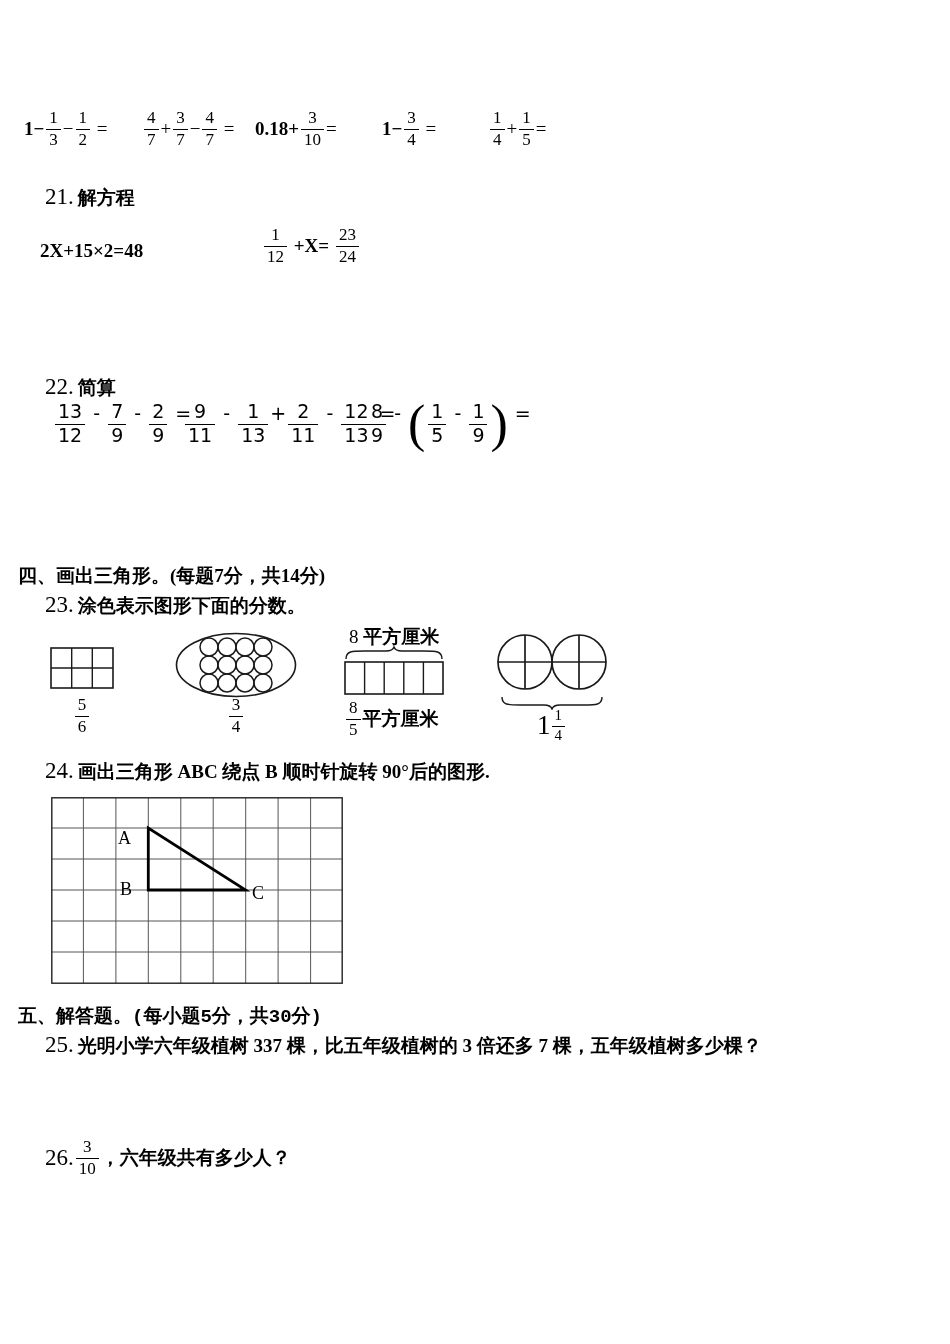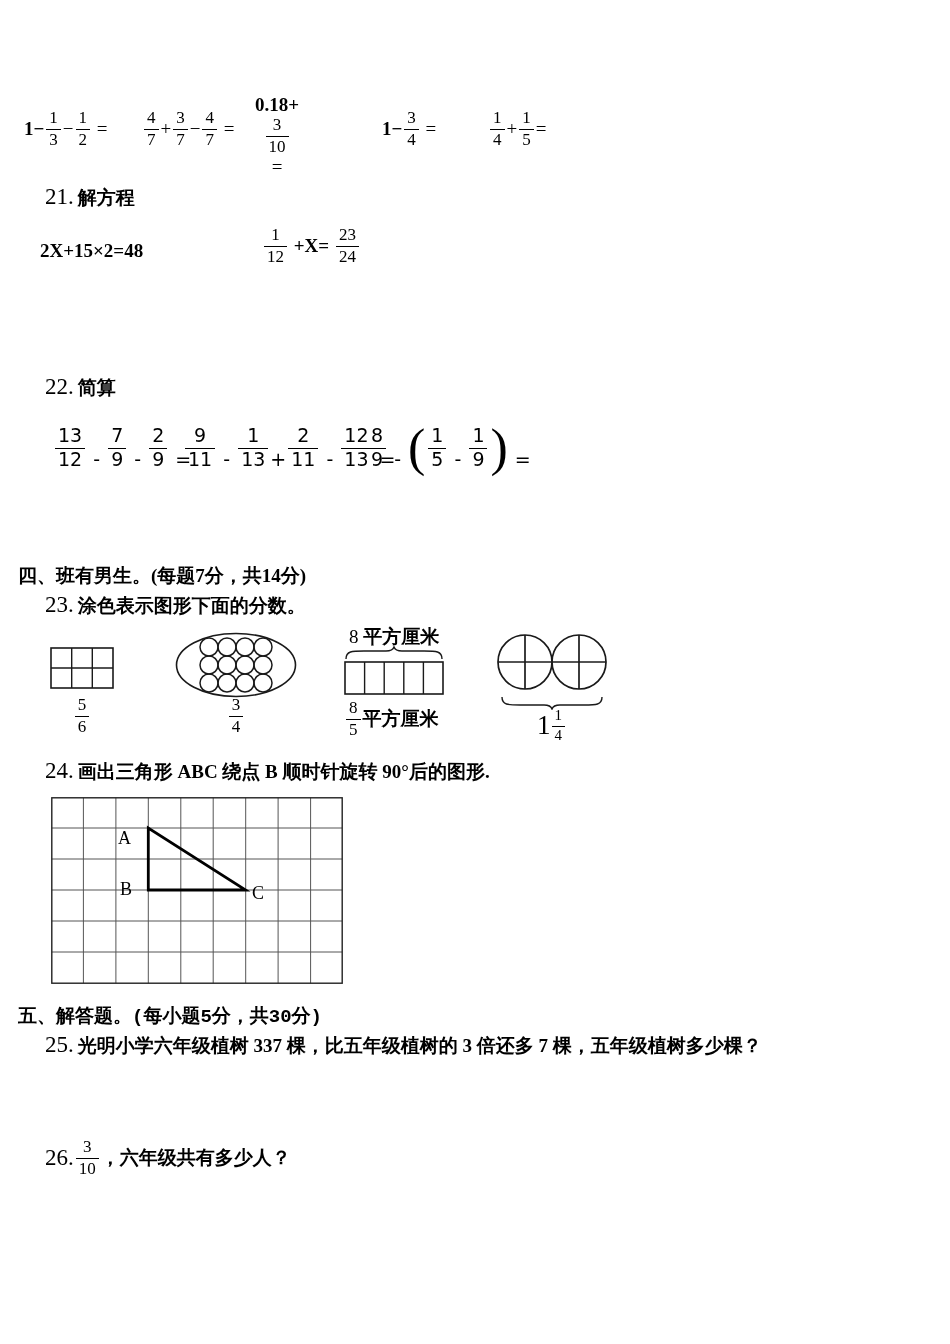--- a/index.html
+++ b/index.html
@@ -16,21 +16,21 @@
   .frac .bar{display:block;height:0;border-top:1.6px solid #000;margin:2px 0 1px;}
   .op,.bop{white-space:pre;}
   .bop{font-weight:bold;}
   .bigp{font-size:52px;line-height:0.85;font-weight:400;margin:0 1px;
         font-family:"Liberation Serif",serif;}
   
   .qnum{font-size:23px;}
   .zh{font-weight:bold;font-size:19px;}
   .oral-p{position:absolute;top:94px;height:70px;display:flex;align-items:center;font-size:19px;}
   .eq2{display:flex;align-items:center;font-size:19px;}
-  .q22e{position:absolute;top:402px;height:68px;display:flex;align-items:flex-end;
+  .q22e{position:absolute;top:402px;height:68px;display:flex;align-items:flex-start;
         font-family:"DejaVu Sans",sans-serif;font-size:19px;}
   .q22e .frac{font-size:19px;}
   .shape-label{text-align:center;}
   .mixed{display:inline-flex;align-items:center;}
   .mixed .whole{font-size:27px;line-height:1;}
   .mixed .frac{font-size:15px;margin-left:1px;}
   .unit{font-weight:bold;font-size:19px;}
   svg{display:block;}
 </style>
 </head>
@@ -66,21 +66,21 @@
         <span class="den">7</span>
       </span>
       <span class="op">−</span>
       <span class="frac">
         <span class="num">4</span>
         <span class="bar"></span>
         <span class="den">7</span>
       </span>
       <span class="op"> = </span>
     </div>
-  <div class="oral-p" style="left:255px;flex-direction:column;">
+  <div class="oral-p" style="left:255px;">
       <span class="bop">0.18+</span>
       <span class="frac">
         <span class="num">3</span>
         <span class="bar"></span>
         <span class="den">10</span>
       </span>
       <span class="op">=</span>
     </div>
   <div class="oral-p" style="left:382px;">
       <span class="bop">1−</span>
@@ -191,21 +191,21 @@
       <span class="op"> - </span>
       <span class="frac">
         <span class="num">1</span>
         <span class="bar"></span>
         <span class="den">9</span>
       </span>
       <span class="bigp">)</span>
       <span class="op"> = </span>
     </div>
 
-  <div class="abs zh" style="left:18px;top:563px;">四、班有男生。(每题7分，共14分)</div>
+  <div class="abs zh" style="left:18px;top:563px;">四、画出三角形。(每题7分，共14分)</div>
   <div class="abs" style="left:45px;top:592px;">
     <span class="qnum">23.</span>
     <span class="zh">涂色表示图形下面的分数。</span>
   </div>
 
   <svg class="abs" style="left:50px;top:647px;" width="64" height="42" viewBox="0 0 64 42">
     <rect x="1" y="1" width="62" height="40" fill="none" stroke="#1a1a1a" stroke-width="1.6"></rect>
     <line x1="21.7" y1="1" x2="21.7" y2="41" stroke="#1a1a1a" stroke-width="1.4"></line>
     <line x1="42.3" y1="1" x2="42.3" y2="41" stroke="#1a1a1a" stroke-width="1.4"></line>
     <line x1="1" y1="21" x2="63" y2="21" stroke="#1a1a1a" stroke-width="1.6"></line>

